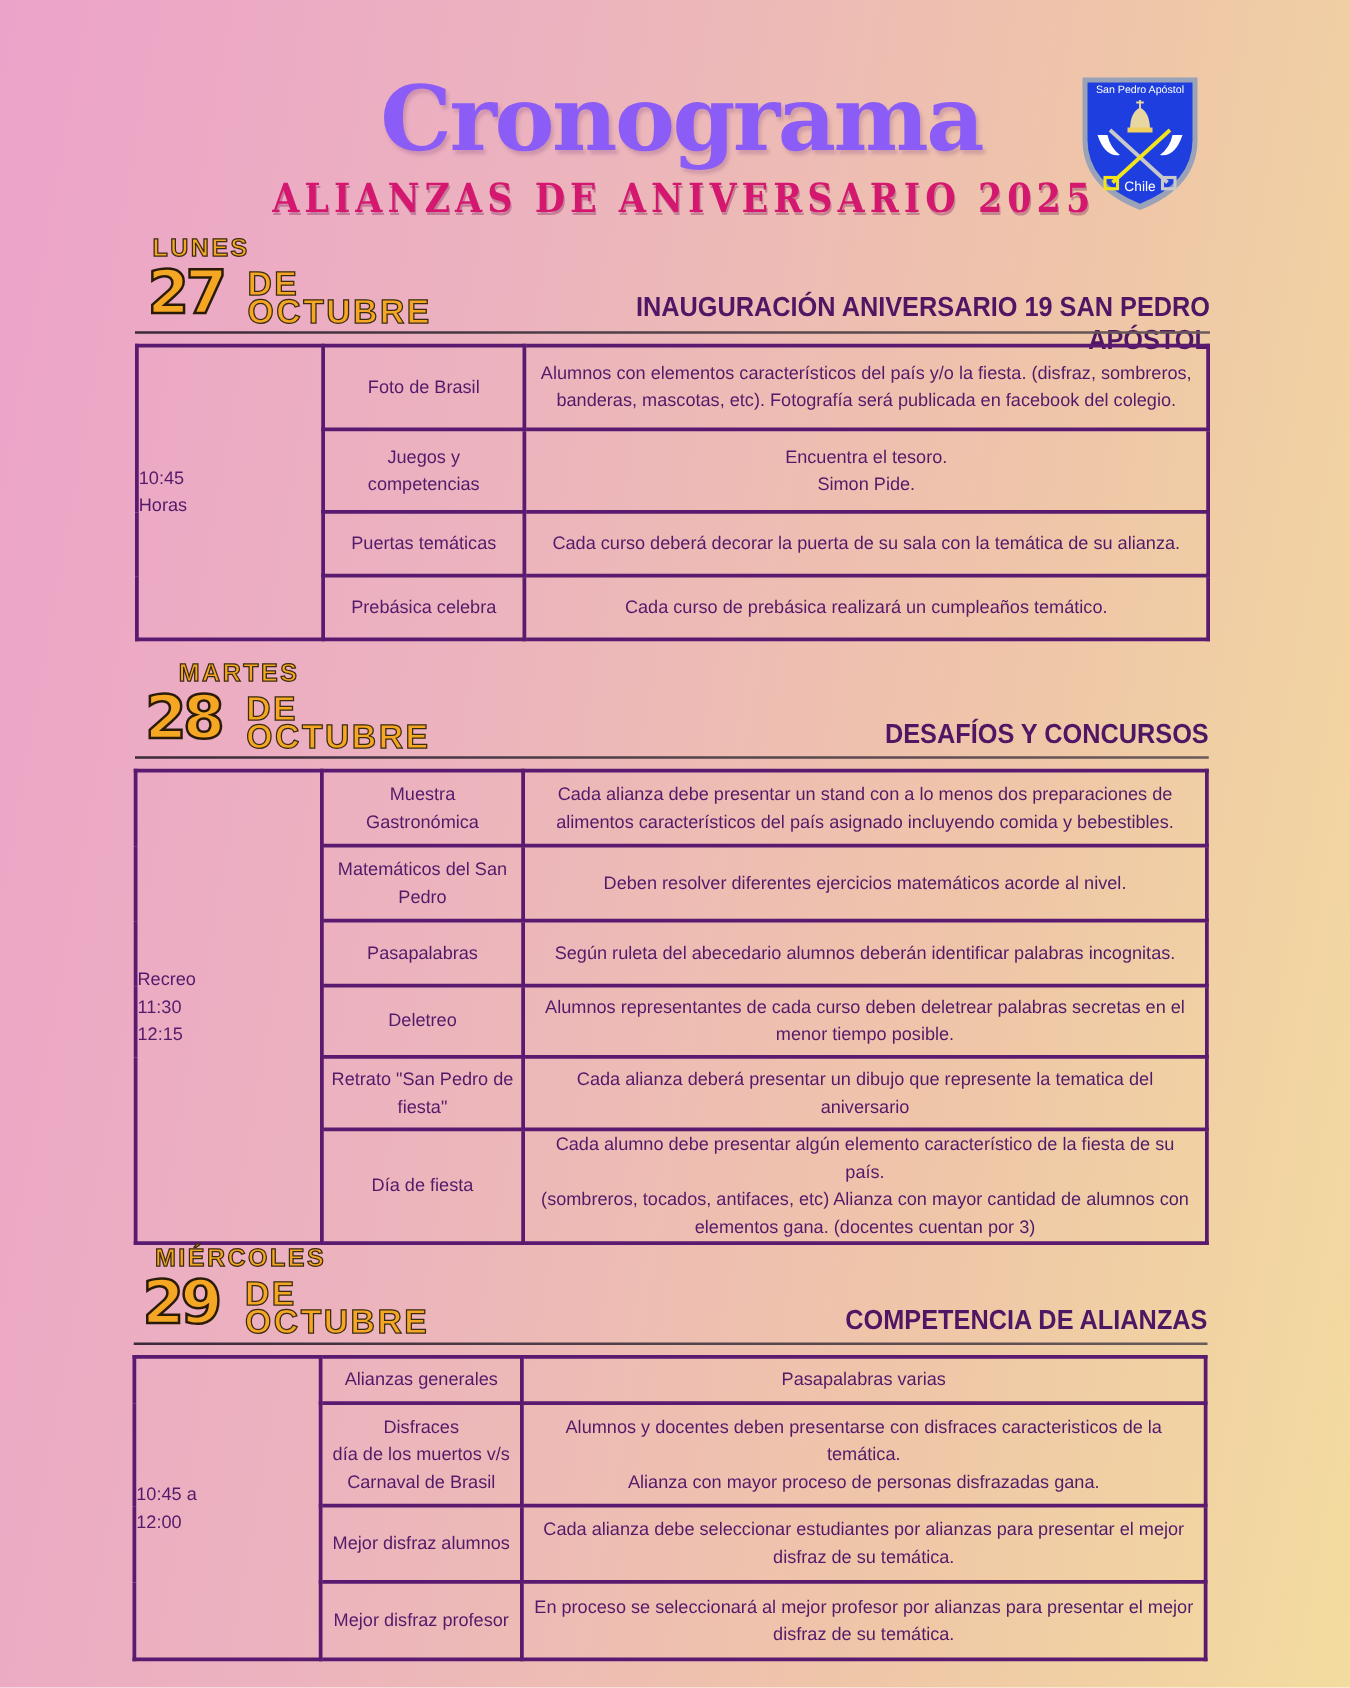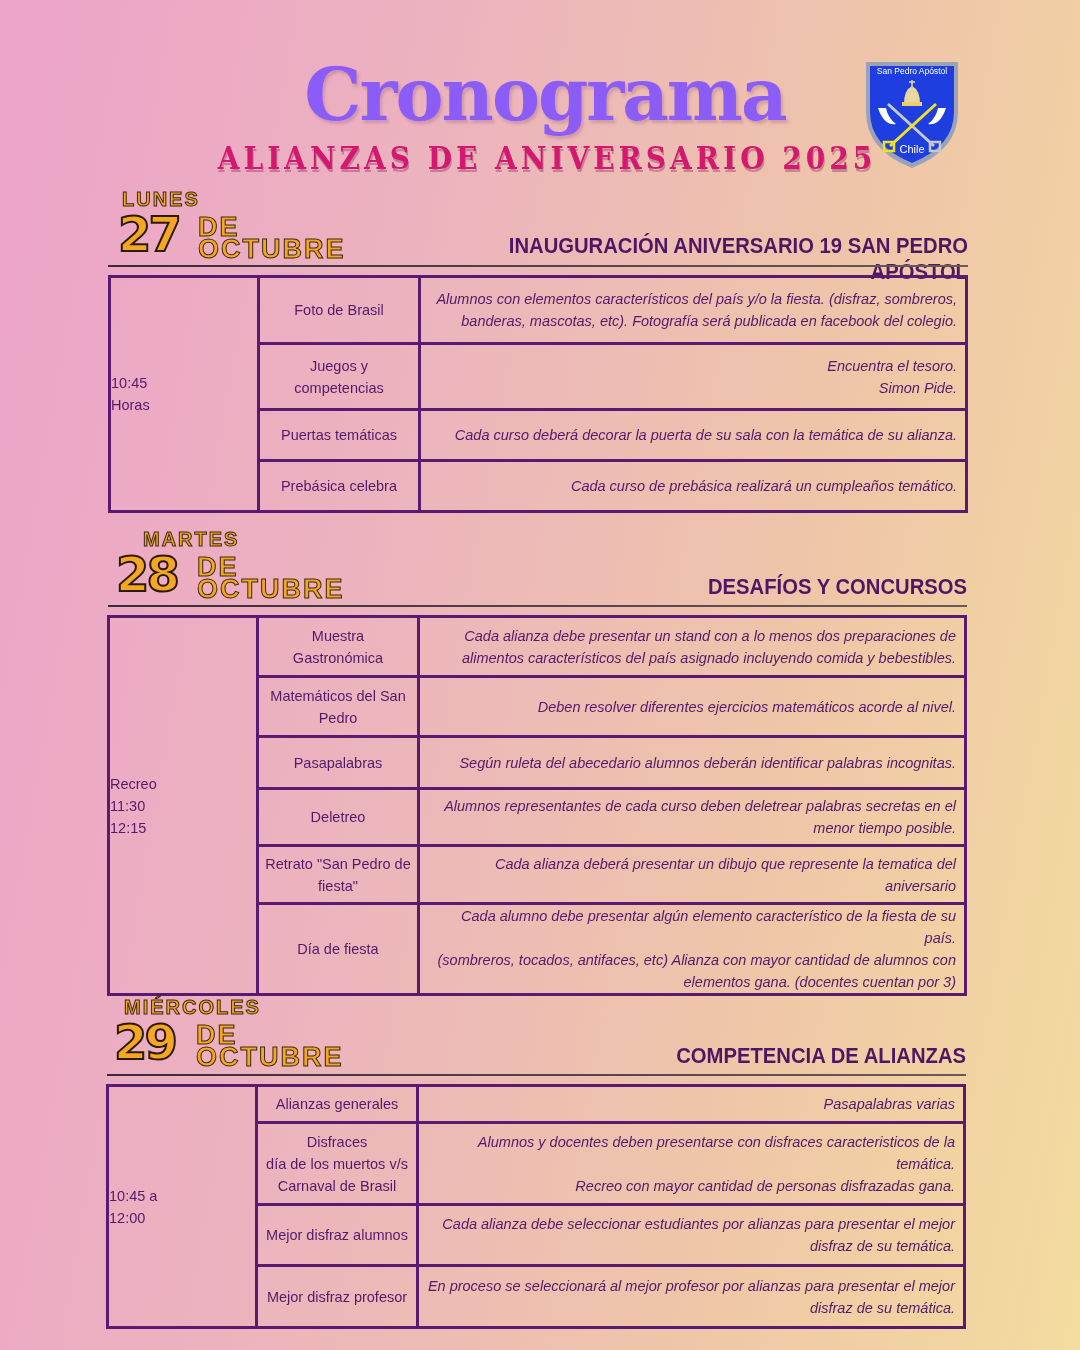--- a/index.html
+++ b/index.html
@@ -56,21 +56,21 @@
     border: 3px solid #5a1a6f; vertical-align: middle;
     font-family: "Liberation Sans", sans-serif; font-size: 14.5px;
     color: #541a6a; line-height: 22px;
   }
   td.time {
     text-align: left; font-size: 38px; font-weight: normal;
     line-height: 56px; color: #541a6a;
     font-family: "Liberation Sans", sans-serif;
   }
   td.act { text-align: center; padding: 0 6px; }
-  td.desc { text-align: right; padding: 0 8px; font-style: italic; }
+  td.desc { text-align: center; padding: 0 8px; }
   .line { display: block; }
 </style>
 </head>
 <body>
 
 <div class="abs title">Cronograma</div>
 <div class="abs subtitle">ALIANZAS DE ANIVERSARIO 2025</div>
 
 <div class="abs logo">
   <svg width="96" height="110" viewBox="0 0 96 110">
@@ -226,21 +226,21 @@
       <td class="desc"><span>Pasapalabras varias</span></td>
     </tr>
     <tr style="height:82px">
       <td class="act">
         <span class="line">Disfraces</span>
         <span class="line">día de los muertos v/s</span>
         <span class="line">Carnaval de Brasil</span>
       </td>
       <td class="desc">
         <span class="line">Alumnos y docentes deben presentarse con disfraces caracteristicos de la temática.</span>
-        <span class="line">Recreo con mayor cantidad de personas disfrazadas gana.</span>
+        <span class="line">Alianza con mayor proceso de personas disfrazadas gana.</span>
       </td>
     </tr>
     <tr style="height:61px">
       <td class="act"><span>Mejor disfraz alumnos</span></td>
       <td class="desc">
         <span class="line">Cada alianza debe seleccionar estudiantes por alianzas para presentar el mejor</span>
         <span class="line">disfraz de su temática.</span>
       </td>
     </tr>
     <tr style="height:62px">

